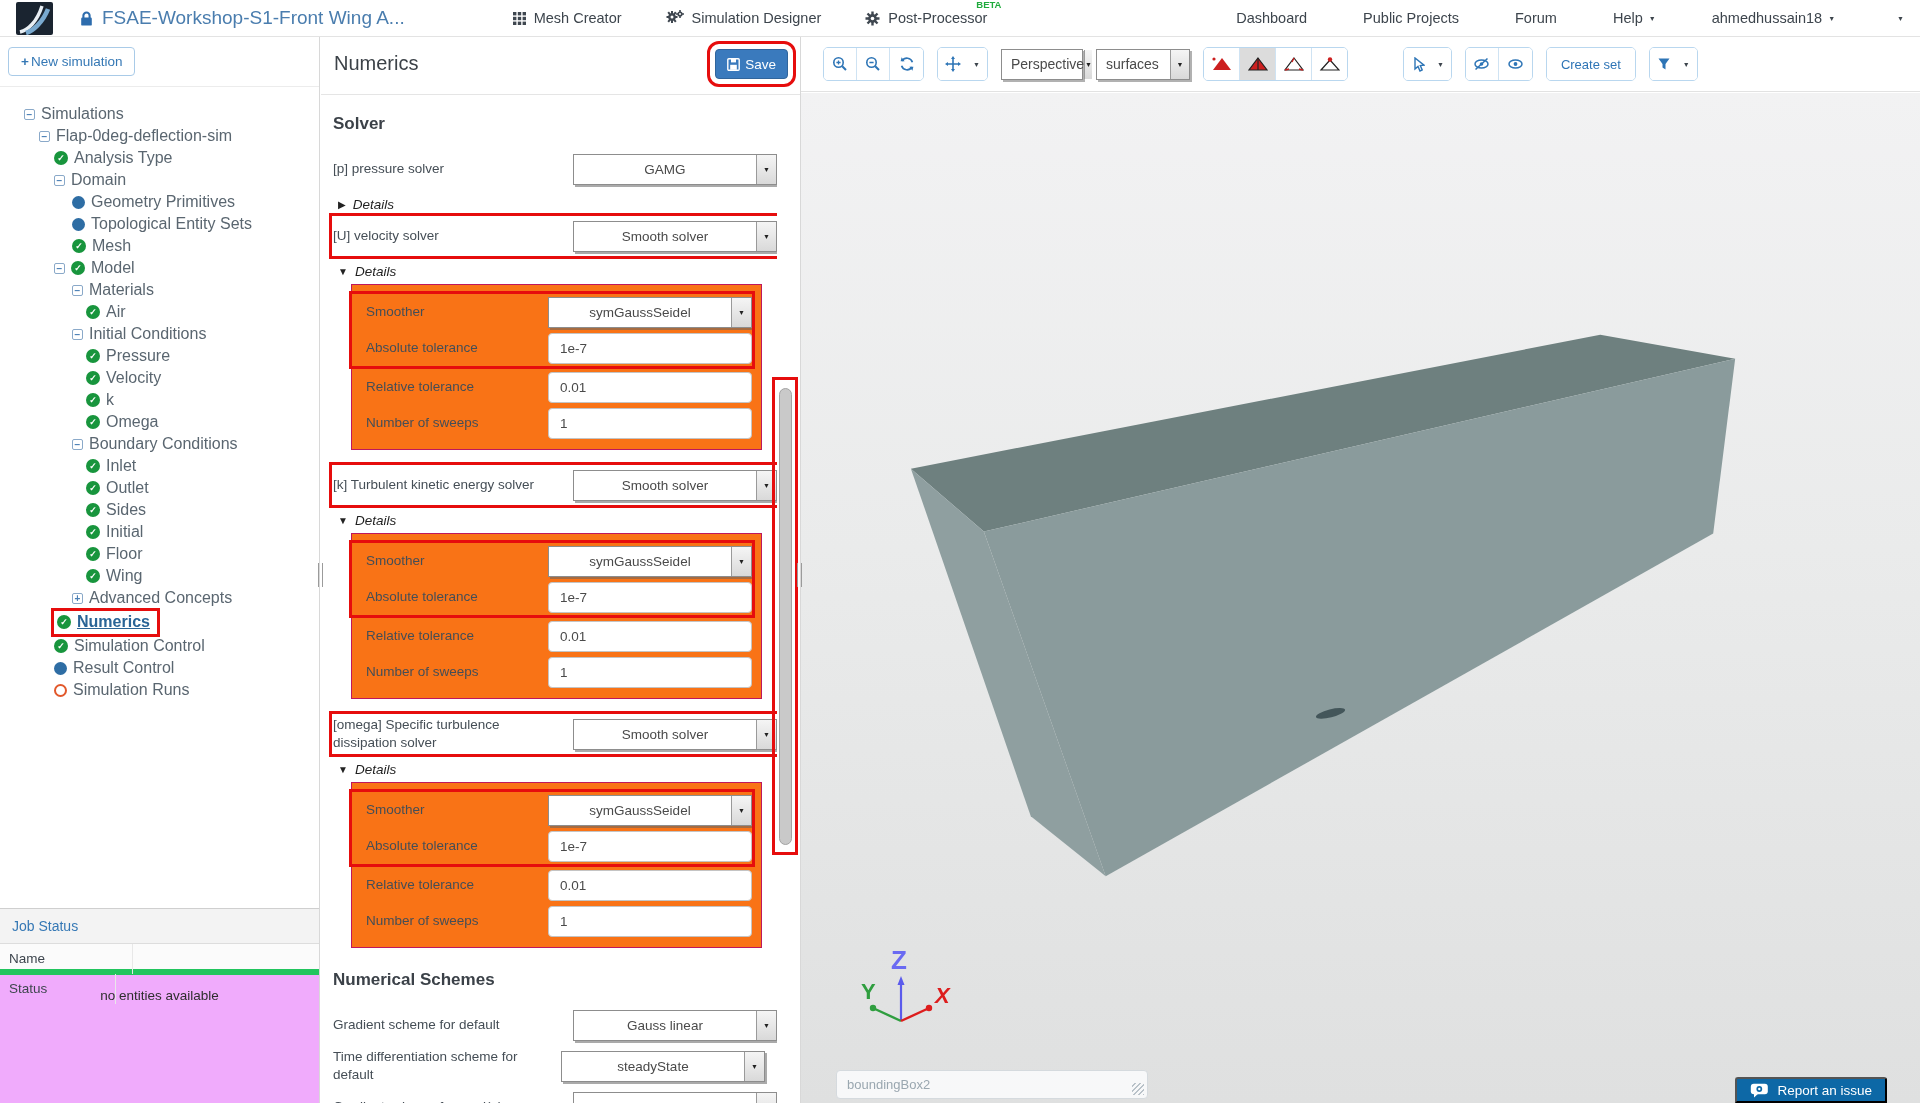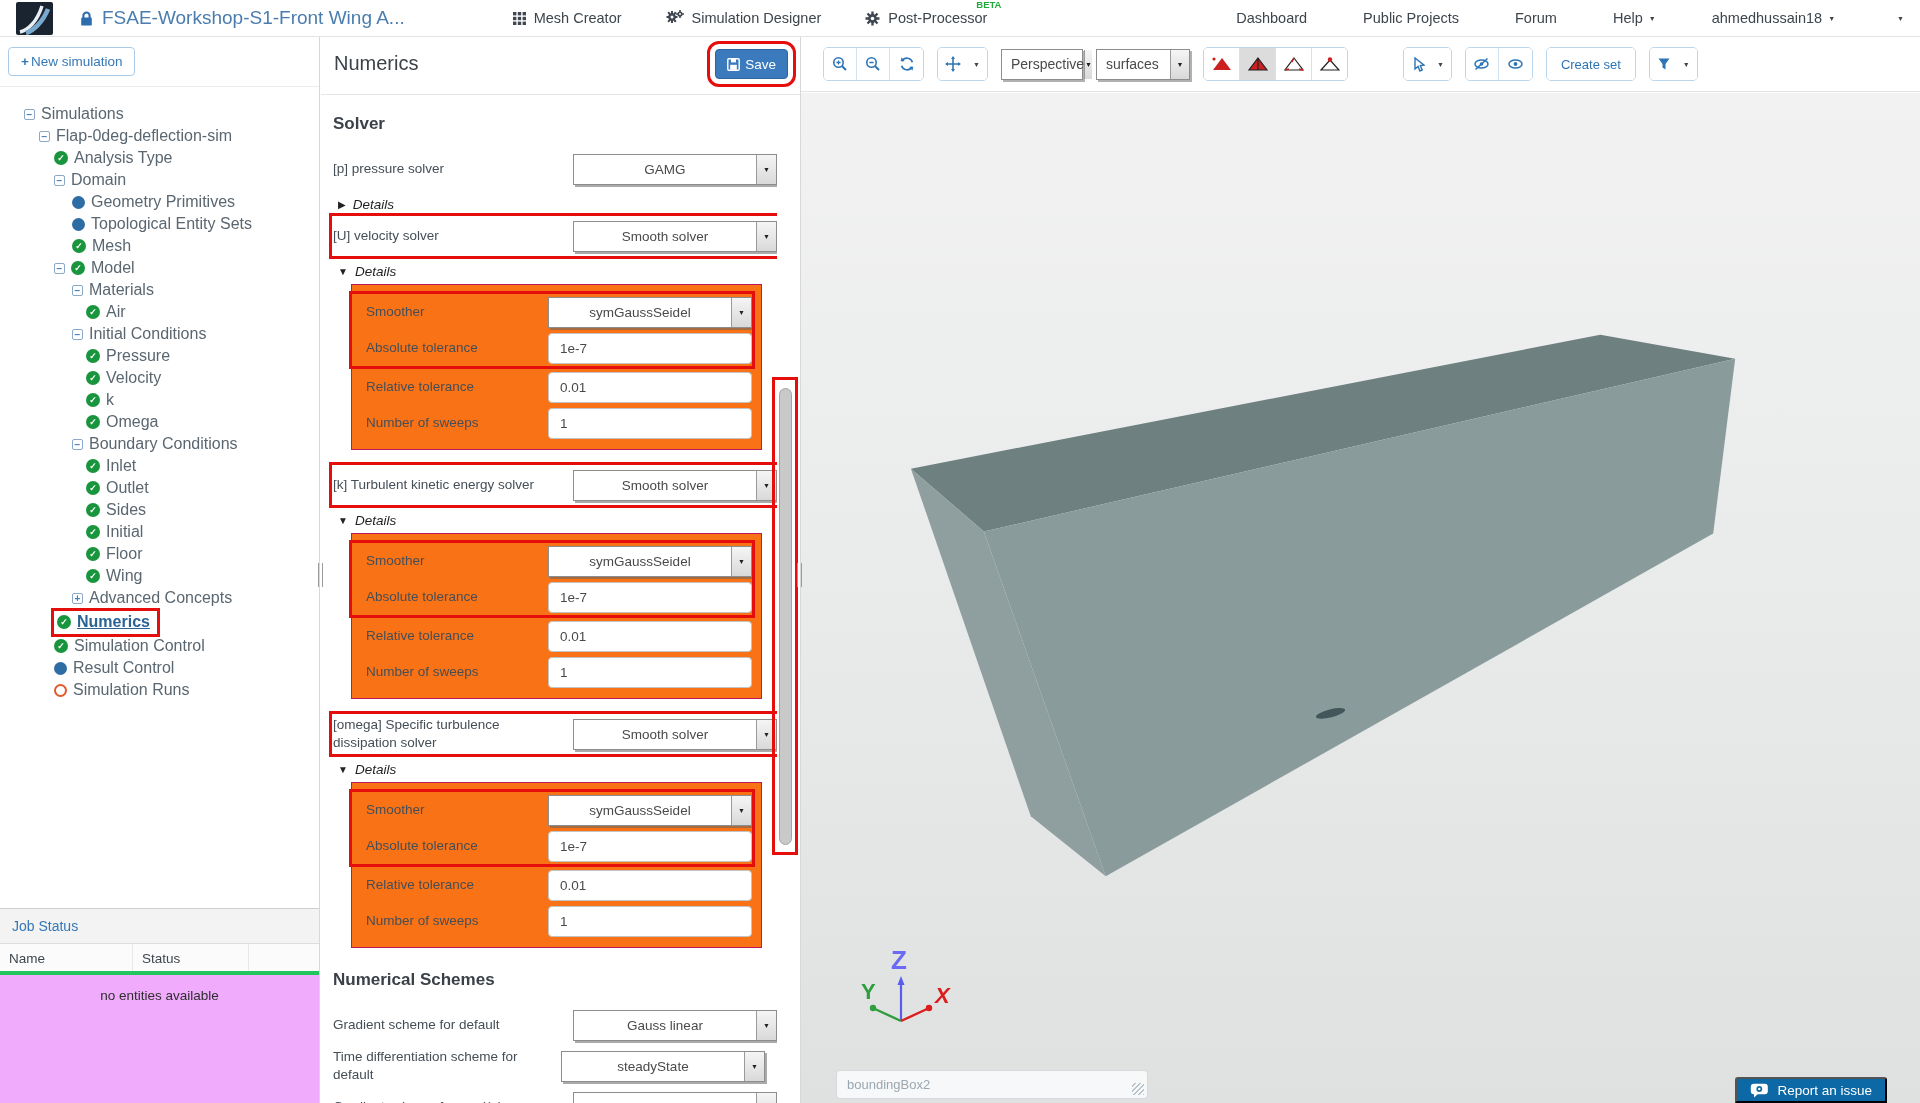--- a/index.html
+++ b/index.html
@@ -35,22 +35,22 @@
   .chk{ width:14px; height:14px; border-radius:50%; background:var(--check_green); color:#fff;
     font-size:9px; line-height:14px; text-align:center; flex:none; font-weight:bold;}
   .chk::after{ content:"✓"; }
   .dot{ width:13px; height:13px; border-radius:50%; background:var(--node_blue); flex:none;}
   .ring{ width:13px; height:13px; border-radius:50%; border:2px solid var(--run_orange); background:#fff; flex:none;}
   .numwrap{ display:inline-flex; align-items:center; gap:6px; outline:3px solid var(--annotation); padding:2px 7px 3px 3px;}
   .numwrap .tl{ color:#2a6496; font-weight:bold; text-decoration:underline;}
   
   .job{ position:absolute; left:0; right:0; top:871px; bottom:0; border-top:1px solid #cfcfcf; background:#f0abfc;}
   .job-h{ background:#f3f3f3; color:var(--accent); font-size:14px; padding:9px 12px; border-bottom:1px solid #ddd;}
-  .job-cols{ display:flex; height:31px; background:#fbfbfb; border-bottom:4px solid #22c55e;
-    font-size:13.5px; color:#3e464e;}
+  .job-cols{ display:flex; height:31px; background:#fbfbfb; border-bottom:6px solid #22c55e;
+    font-size:13.5px; color:#3e464e;flex-direction:column;}
   .job-cols div{ line-height:30px; padding-left:9px; border-right:1px solid #e8e8e8;}
   .jc1{ width:133px;} .jc2{ width:116px;} .jc3{ flex:1; border-right:none !important;}
   .job-empty{ text-align:center; padding-top:13px; font-size:13.5px; color:#2e2e2e;}
   
   .panel{ position:absolute; top:37px; left:321px; width:479px; bottom:0; background:#fff;}
   .panel-h{ height:58px; border-bottom:1px solid #e5e5e5; position:relative;}
   .panel-title{ position:absolute; left:13px; top:15px; font-size:20px; color:#3c4248;}
   .save-btn{ position:absolute; right:12px; top:12px; height:30px; background:var(--save_blue); color:#fff;
     border:1px solid #30659c; border-radius:4px; padding:0 11px; font-size:13.5px;
     display:flex; align-items:center; gap:5px; outline:3px solid var(--annotation); outline-offset:5px; cursor:pointer;}

